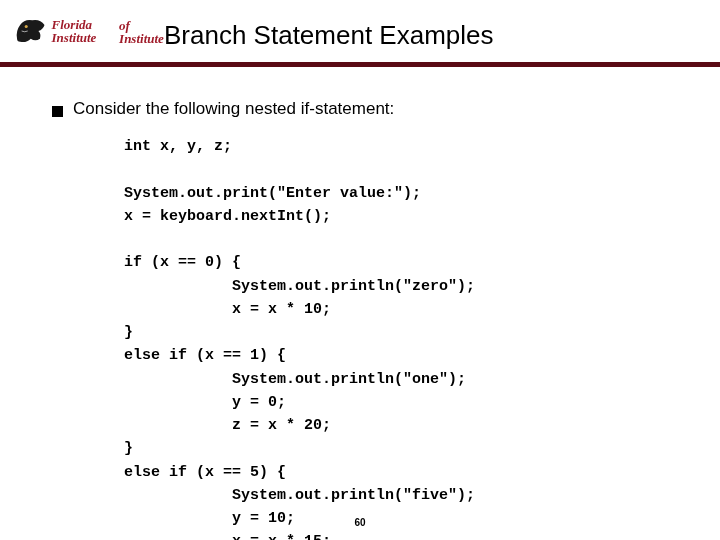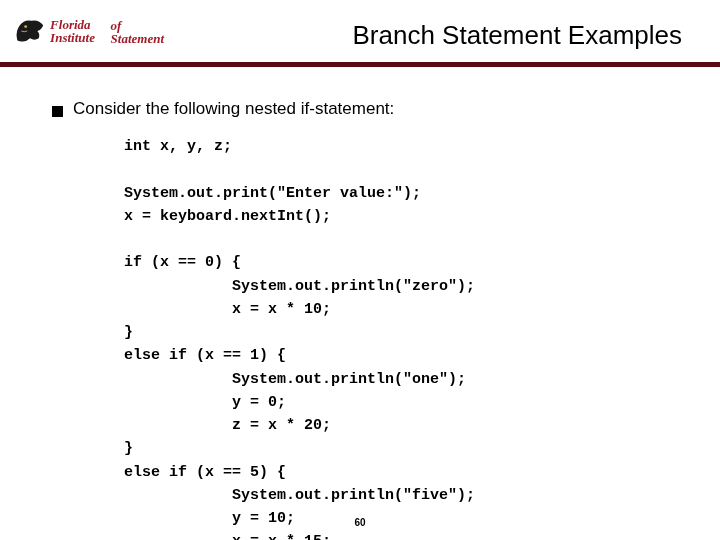--- a/index.html
+++ b/index.html
@@ -43,21 +43,20 @@
   .logo-line2 {
     font-family: Georgia, 'Times New Roman', serif;
     font-style: italic;
     font-weight: bold;
     font-size: 13px;
     color: #a01c2a;
     margin-top: 1px;
   }
   .title {
     flex: 1;
-    text-align: right;
     font-size: 26px;
     font-family: Arial, sans-serif;
     color: #000;
     padding-right: 24px;
     padding-top: 12px;
   }
   .rule {
     height: 5px;
     background: #5a0a14;
     margin: 0 0 0 0;
@@ -107,21 +106,21 @@
 
 <div class="header">
   <div class="logo">
     <svg class="logo-panther" viewBox="0 0 44 40">
       <path d="M4 30 Q2 20 8 12 Q14 4 24 6 Q34 4 40 12 Q38 18 32 20 Q36 24 34 30 Q28 34 22 30 Q16 36 8 34 Q4 34 4 30 Z" fill="#1a1a1a"></path>
       <circle cx="16" cy="14" r="2" fill="#d4a84a"></circle>
       <path d="M10 20 Q14 22 18 20" stroke="#fff" stroke-width="0.8" fill="none"></path>
     </svg>
     <div class="logo-text">
       <span class="logo-line1">Florida Institute</span>
-      <span class="logo-line2">of Statement</span>
+      <span class="logo-line2">of Institute</span>
     </div>
   </div>
   <div class="title">Branch Statement Examples</div>
 </div>
 
 <div class="rule"></div>
 
 <div class="content">
   <div class="bullet-row">
     <div class="bullet-marker"></div>

